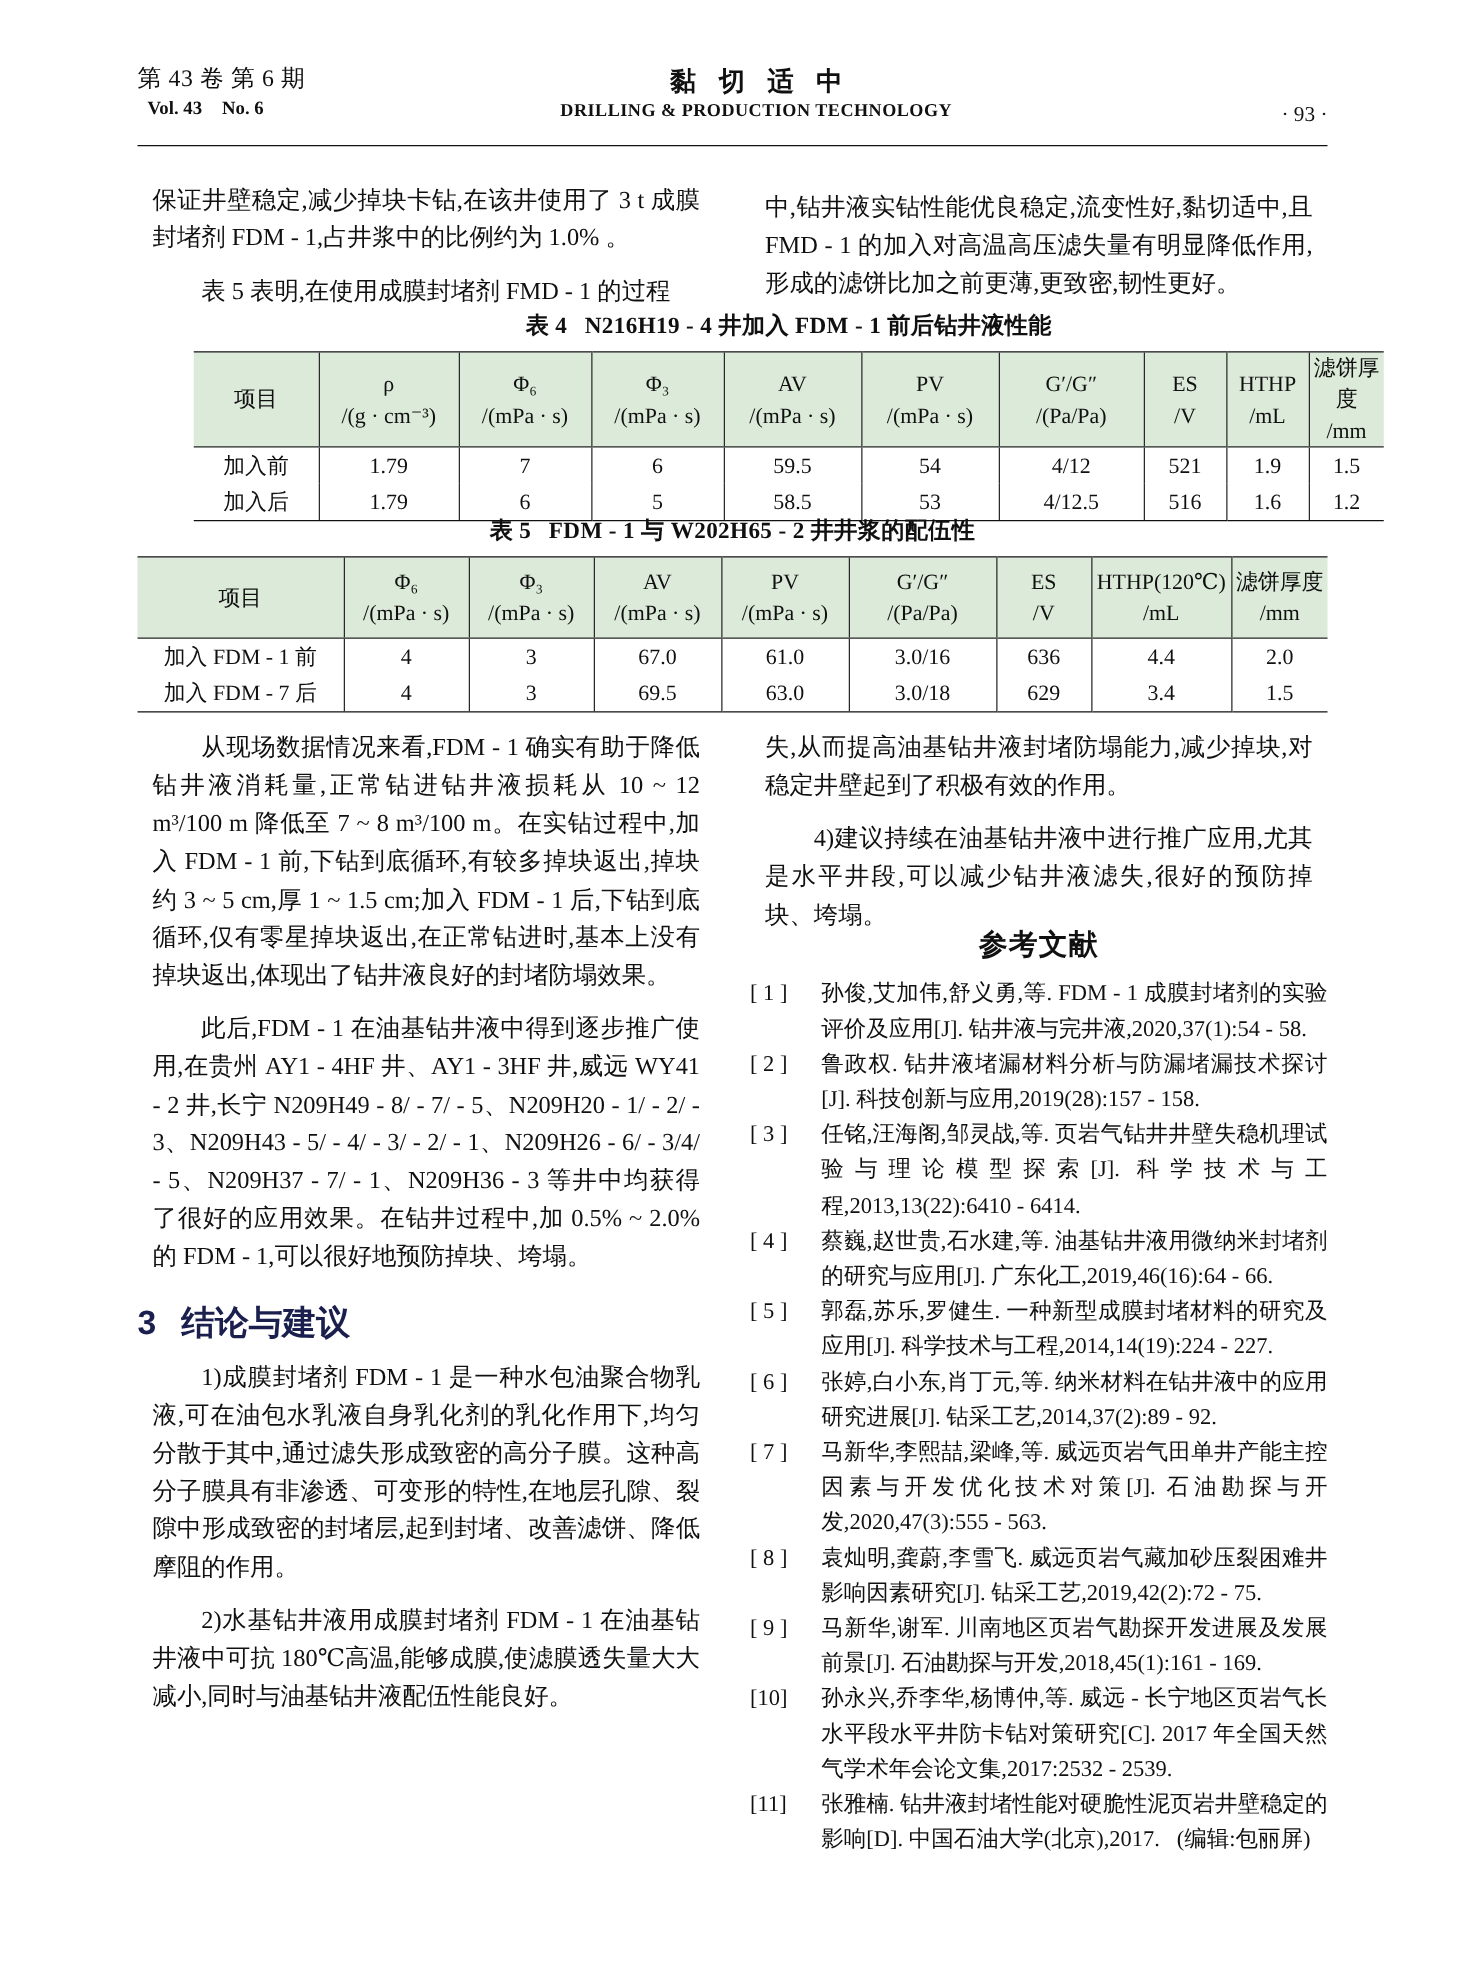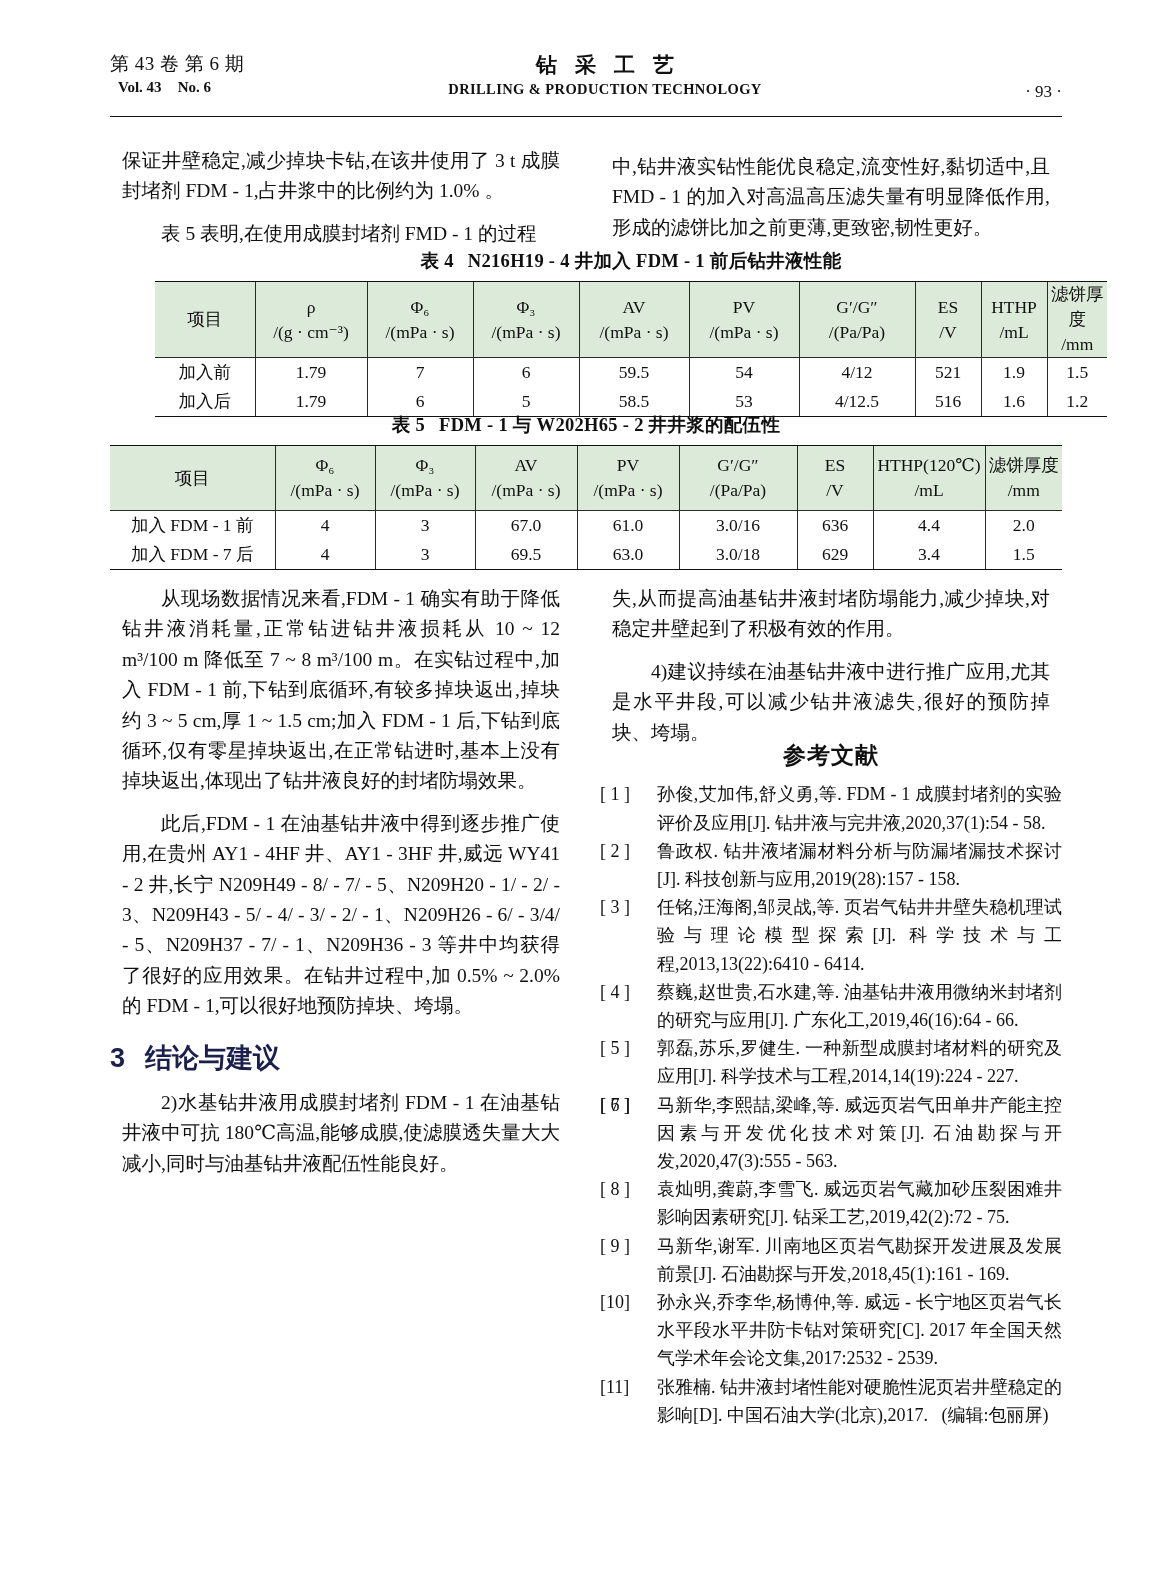--- a/index.html
+++ b/index.html
@@ -195,21 +195,21 @@
 <div class="page">
 
   <div class="masthead">
     <div class="mh-left">
       <div class="mh-vol-cn">第 43 卷    第 6 期</div>
       <div class="mh-vol-en">
         <span>Vol. 43</span><span class="sp"></span><span>No. 6</span>
       </div>
     </div>
     <div class="mh-center">
-      <div class="mh-title-cn">钻采工艺</div>
+      <div class="mh-title-cn">黏切适中</div>
       <div class="mh-title-en">DRILLING &amp; PRODUCTION TECHNOLOGY</div>
     </div>
     <div class="mh-right">· 93 ·</div>
   </div>
   <div class="rule"></div>
 
   <div class="col col-left" style="top:134px;">
     <p class="body">保证井壁稳定,减少掉块卡钻,在该井使用了 3 t 成膜封堵剂 FDM - 1,占井浆中的比例约为 1.0% 。</p>
     <p class="body indent">表 5 表明,在使用成膜封堵剂 FMD - 1 的过程</p>
   </div>
@@ -388,37 +388,38 @@
       </tbody>
     </table>
   </div>
 
   <div class="col col-left" style="top:572px;">
     <p class="body indent">从现场数据情况来看,FDM - 1 确实有助于降低钻井液消耗量,正常钻进钻井液损耗从 10 ~ 12 m³/100 m 降低至 7 ~ 8 m³/100 m。在实钻过程中,加入 FDM - 1 前,下钻到底循环,有较多掉块返出,掉块约 3 ~ 5 cm,厚 1 ~ 1.5 cm;加入 FDM - 1 后,下钻到底循环,仅有零星掉块返出,在正常钻进时,基本上没有掉块返出,体现出了钻井液良好的封堵防塌效果。</p>
     <p class="body indent">此后,FDM - 1 在油基钻井液中得到逐步推广使用,在贵州 AY1 - 4HF 井、AY1 - 3HF 井,威远 WY41 - 2 井,长宁 N209H49 - 8/ - 7/ - 5、N209H20 - 1/ - 2/ - 3、N209H43 - 5/ - 4/ - 3/ - 2/ - 1、N209H26 - 6/ - 3/4/ - 5、N209H37 - 7/ - 1、N209H36 - 3 等井中均获得了很好的应用效果。在钻井过程中,加 0.5% ~ 2.0% 的 FDM - 1,可以很好地预防掉块、垮塌。</p>
     <h2 class="sec-head">
       <span class="num">3</span><span>结论与建议</span>
     </h2>
+    <p class="body indent">1)成膜封堵剂 FDM - 1 是一种水包油聚合物乳液,可在油包水乳液自身乳化剂的乳化作用下,均匀分散于其中,通过滤失形成致密的高分子膜。这种高分子膜具有非渗透、可变形的特性,在地层孔隙、裂隙中形成致密的封堵层,起到封堵、改善滤饼、降低摩阻的作用。</p>
     <p class="body indent">2)水基钻井液用成膜封堵剂 FDM - 1 在油基钻井液中可抗 180℃高温,能够成膜,使滤膜透失量大大减小,同时与油基钻井液配伍性能良好。</p>
   </div>
 
   <div class="col col-right" style="top:572px;">
     <p class="body">失,从而提高油基钻井液封堵防塌能力,减少掉块,对稳定井壁起到了积极有效的作用。</p>
     <p class="body indent">4)建议持续在油基钻井液中进行推广应用,尤其是水平井段,可以减少钻井液滤失,很好的预防掉块、垮塌。</p>
   </div>
 
   <div class="col col-right" style="top:740px;">
     <div class="refs-title">参考文献</div>
     <ul class="refs">
       <li><span class="lbl">[ 1 ]</span><span>孙俊,艾加伟,舒义勇,等. FDM - 1 成膜封堵剂的实验评价及应用[J]. 钻井液与完井液,2020,37(1):54 - 58.</span></li>
       <li><span class="lbl">[ 2 ]</span><span>鲁政权. 钻井液堵漏材料分析与防漏堵漏技术探讨[J]. 科技创新与应用,2019(28):157 - 158.</span></li>
       <li><span class="lbl">[ 3 ]</span><span>任铭,汪海阁,邹灵战,等. 页岩气钻井井壁失稳机理试验与理论模型探索[J]. 科学技术与工程,2013,13(22):6410 - 6414.</span></li>
       <li><span class="lbl">[ 4 ]</span><span>蔡巍,赵世贵,石水建,等. 油基钻井液用微纳米封堵剂的研究与应用[J]. 广东化工,2019,46(16):64 - 66.</span></li>
       <li><span class="lbl">[ 5 ]</span><span>郭磊,苏乐,罗健生. 一种新型成膜封堵材料的研究及应用[J]. 科学技术与工程,2014,14(19):224 - 227.</span></li>
-      <li><span class="lbl">[ 6 ]</span></li>
+      <li><span class="lbl">[ 6 ]</span><span>张婷,白小东,肖丁元,等. 纳米材料在钻井液中的应用研究进展[J]. 钻采工艺,2014,37(2):89 - 92.</span></li>
       <li><span class="lbl">[ 7 ]</span><span>马新华,李熙喆,梁峰,等. 威远页岩气田单井产能主控因素与开发优化技术对策[J]. 石油勘探与开发,2020,47(3):555 - 563.</span></li>
       <li><span class="lbl">[ 8 ]</span><span>袁灿明,龚蔚,李雪飞. 威远页岩气藏加砂压裂困难井影响因素研究[J]. 钻采工艺,2019,42(2):72 - 75.</span></li>
       <li><span class="lbl">[ 9 ]</span><span>马新华,谢军. 川南地区页岩气勘探开发进展及发展前景[J]. 石油勘探与开发,2018,45(1):161 - 169.</span></li>
       <li><span class="lbl">[10]</span><span>孙永兴,乔李华,杨博仲,等. 威远 - 长宁地区页岩气长水平段水平井防卡钻对策研究[C]. 2017 年全国天然气学术年会论文集,2017:2532 - 2539.</span></li>
       <li><span class="lbl">[11]</span><span>张雅楠. 钻井液封堵性能对硬脆性泥页岩井壁稳定的影响[D]. 中国石油大学(北京),2017.</span><span class="editor">&nbsp;&nbsp;&nbsp;(编辑:包丽屏)</span></li>
     </ul>
   </div>
 
 </div>
 

